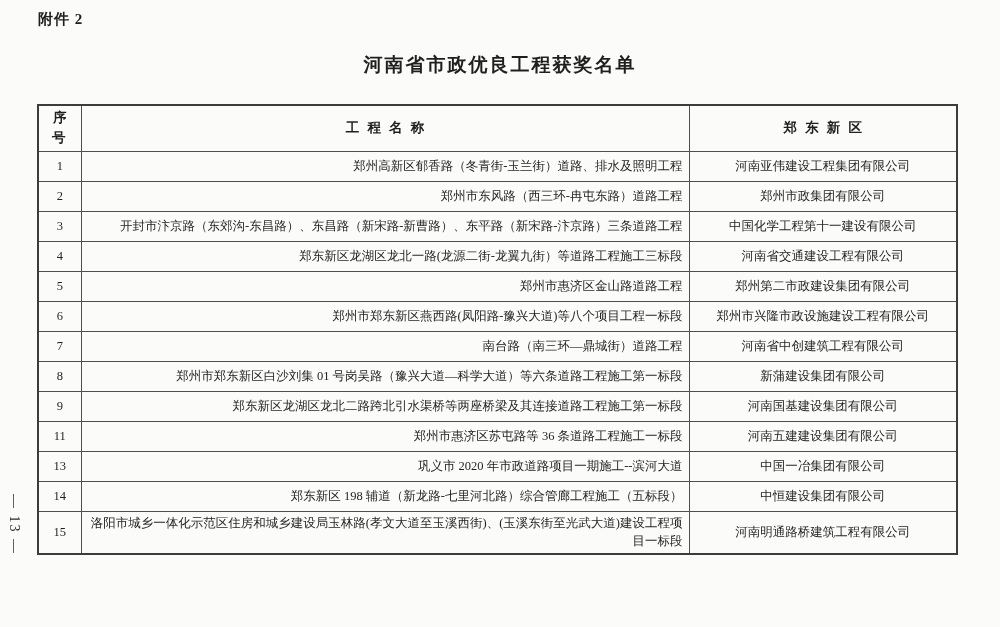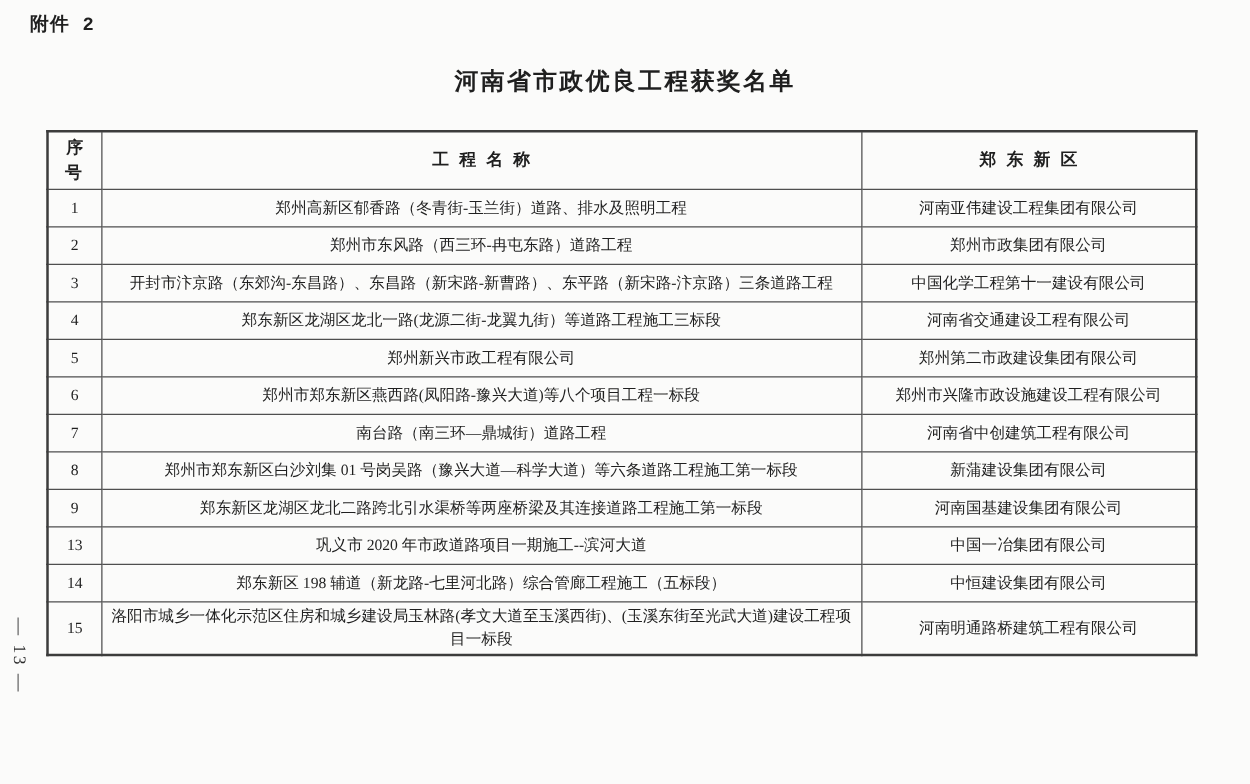--- a/index.html
+++ b/index.html
@@ -12,22 +12,22 @@
     width:1000px;height:627px;
     background:var(--bg);
     font-family:"Liberation Serif","DejaVu Serif",serif;
     color:var(--ink);
     position:relative;
     overflow:hidden;
   }
   .page{position:relative;width:1000px;height:627px;}
 
   .attachment-label{
-    position:absolute;left:24px;top:10px;
-    font-family:Liberation Mono, monospace;
+    position:absolute;left:38px;top:10px;
+    font-family:Liberation Serif, serif;
     font-weight:bold;font-size:15px;letter-spacing:1px;
   }
   .doc-title{
     position:absolute;left:0;top:52px;width:1000px;
     text-align:center;
     font-family:"Liberation Sans","DejaVu Sans",sans-serif;
     font-weight:bold;font-size:19px;letter-spacing:2px;
   }
   .page-number{
     position:absolute;left:2px;top:468px;height:112px;width:20px;
@@ -55,21 +55,21 @@
   .award-table thead th{
     height:28px;
     font-weight:bold;
     text-align:center;
     font-size:13.5px;
   }
   .award-table thead th.h-wide{letter-spacing:0.6em;text-indent:0.6em;}
   .award-table thead th.h-no{letter-spacing:0.15em;text-indent:0.15em;text-align:center;}
   .award-table tbody td{height:25px;}
   .c-no{text-align:center;padding:2px 2px;}
-  .c-project{text-align:center;}
+  .c-project{text-align:right;}
   .c-company{text-align:center;padding:2px 8px;}
 </style>
 </head>
 <body>
 
 <div class="page">
 
   <div class="attachment-label">附件 2</div>
 
   <div class="doc-title">河南省市政优良工程获奖名单</div>
@@ -105,21 +105,21 @@
           <td class="c-project">开封市汴京路（东郊沟-东昌路）、东昌路（新宋路-新曹路）、东平路（新宋路-汴京路）三条道路工程</td>
           <td class="c-company">中国化学工程第十一建设有限公司</td>
         </tr>
         <tr>
           <td class="c-no">4</td>
           <td class="c-project">郑东新区龙湖区龙北一路(龙源二街-龙翼九街）等道路工程施工三标段</td>
           <td class="c-company">河南省交通建设工程有限公司</td>
         </tr>
         <tr>
           <td class="c-no">5</td>
-          <td class="c-project">郑州新兴市政工程有限公司</td>
+          <td class="c-project">郑州市惠济区金山路道路工程</td>
           <td class="c-company">郑州第二市政建设集团有限公司</td>
         </tr>
         <tr>
           <td class="c-no">6</td>
           <td class="c-project">郑州市郑东新区燕西路(凤阳路-豫兴大道)等八个项目工程一标段</td>
           <td class="c-company">郑州市兴隆市政设施建设工程有限公司</td>
         </tr>
         <tr>
           <td class="c-no">7</td>
           <td class="c-project">南台路（南三环—鼎城街）道路工程</td>
@@ -129,20 +129,25 @@
           <td class="c-no">8</td>
           <td class="c-project">郑州市郑东新区白沙刘集 01 号岗吴路（豫兴大道—科学大道）等六条道路工程施工第一标段</td>
           <td class="c-company">新蒲建设集团有限公司</td>
         </tr>
         <tr>
           <td class="c-no">9</td>
           <td class="c-project">郑东新区龙湖区龙北二路跨北引水渠桥等两座桥梁及其连接道路工程施工第一标段</td>
           <td class="c-company">河南国基建设集团有限公司</td>
         </tr>
         <tr>
+          <td class="c-no">11</td>
+          <td class="c-project">郑州市惠济区苏屯路等 36 条道路工程施工一标段</td>
+          <td class="c-company">河南五建建设集团有限公司</td>
+        </tr>
+        <tr>
           <td class="c-no">13</td>
           <td class="c-project">巩义市 2020 年市政道路项目一期施工--滨河大道</td>
           <td class="c-company">中国一冶集团有限公司</td>
         </tr>
         <tr>
           <td class="c-no">14</td>
           <td class="c-project">郑东新区 198 辅道（新龙路-七里河北路）综合管廊工程施工（五标段）</td>
           <td class="c-company">中恒建设集团有限公司</td>
         </tr>
         <tr>

